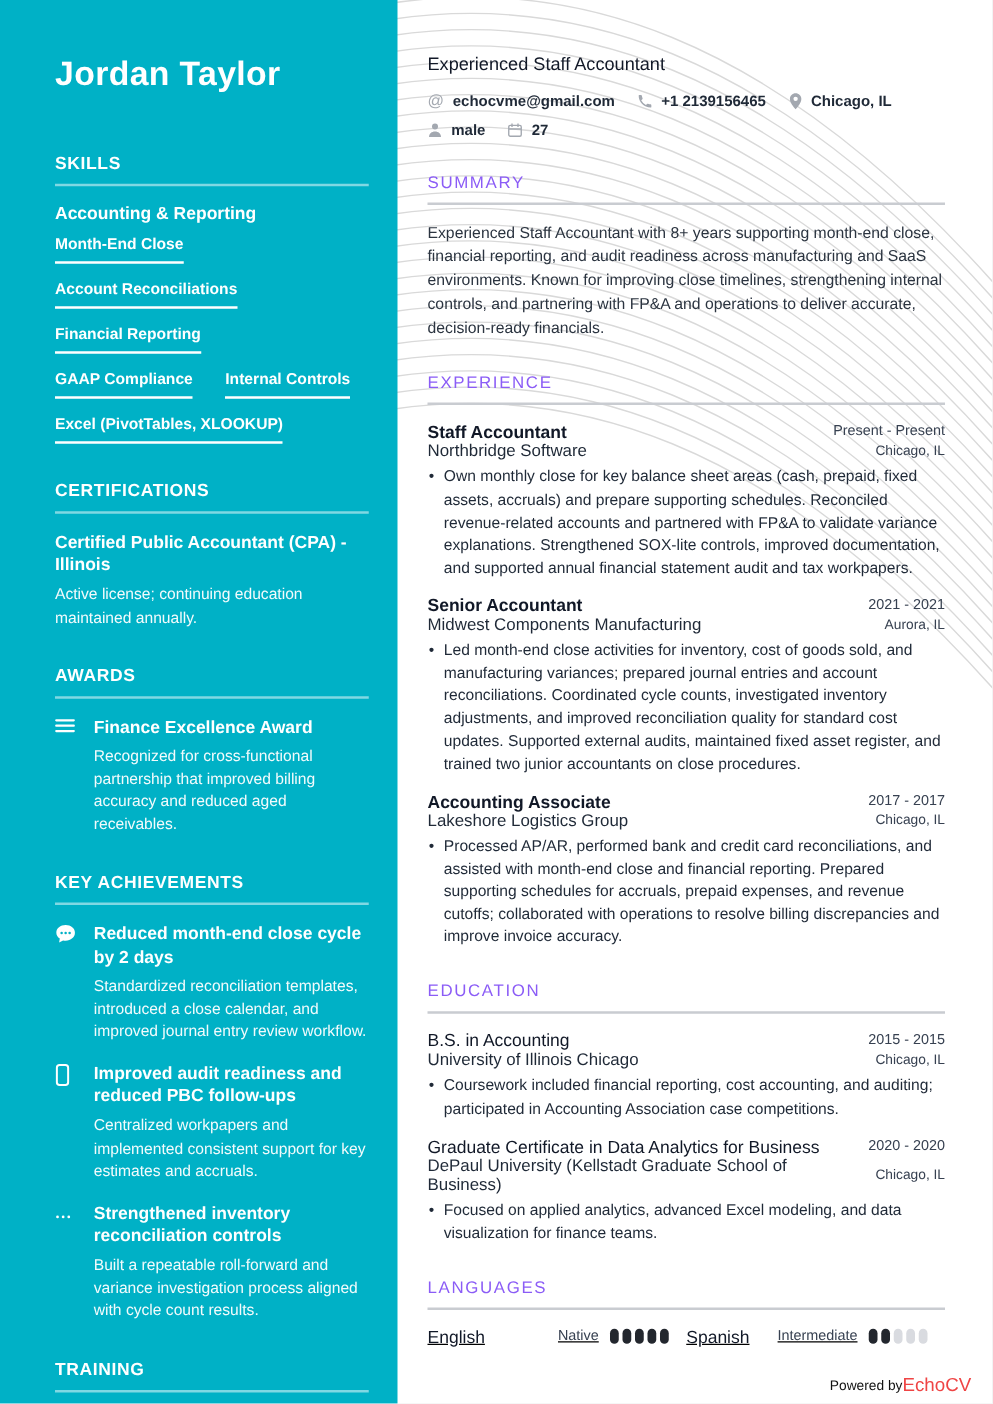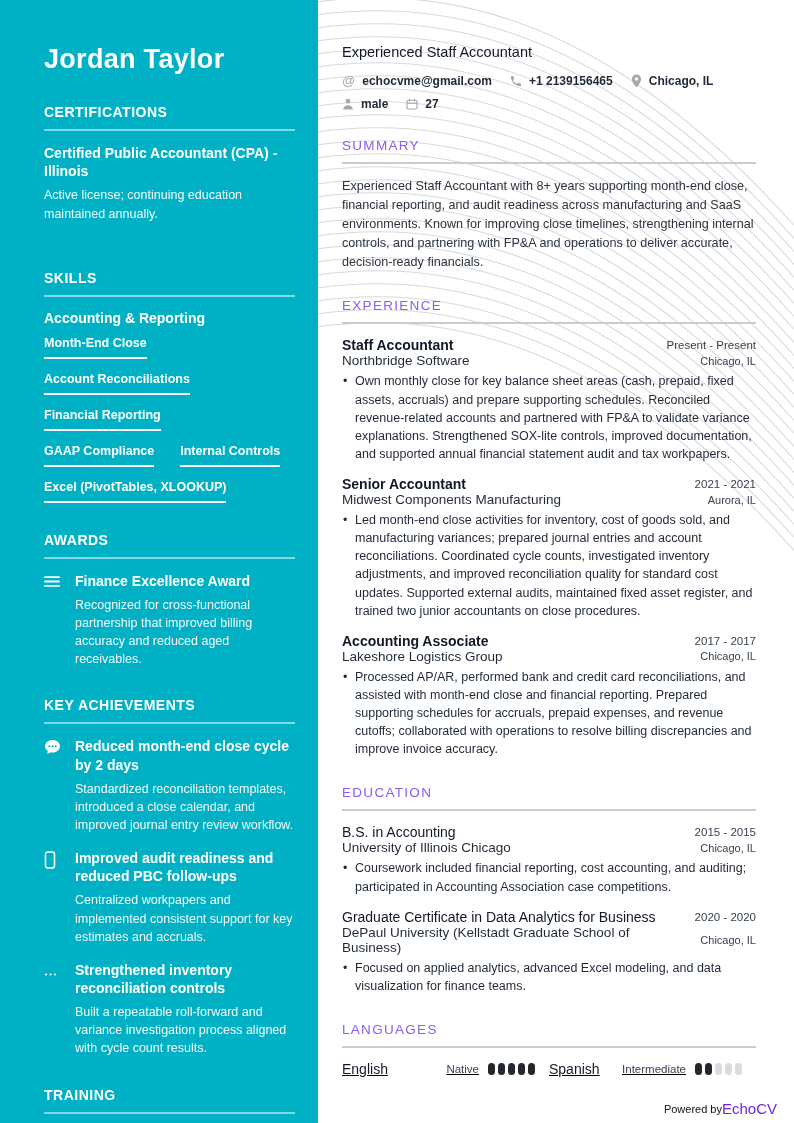--- a/index.html
+++ b/index.html
@@ -59,21 +59,21 @@
   .lang-item { flex:1; display:flex; align-items:center;text-decoration:underline; }
   .lang-name { font-size:14px; color:#111827; }
   .lang-item .spacer { flex:1; }
   .lang-level { font-size:11.5px; color:#374151; margin-right:9px; }
   .dots { display:inline-flex; gap:3px; margin-right:14px; }
   .dot { width:7px; height:12px; border-radius:3.5px; background:#d9dbe0; }
   .dot.filled { background:#23272e; }
 
   .footer { position:absolute; right:17px; bottom:6px; z-index:1; display:flex; align-items:center; gap:0; }
   .powered { font-size:11px; color:#111111; }
-  .brand { font-size:15px; font-weight:500; color:#6d28d9; }
+  .brand { font-size:15px; font-weight:500; color:#ef4444; }
 </style>
 </head>
 <body>
 
 <div class="page">
 
   <svg class="waves" width="480" height="640" viewBox="0 0 480 640" aria-hidden="true">
     <defs>
       <path id="w" d="M -40 10 C 130 -30, 310 20, 510 260" fill="none"></path>
     </defs>
@@ -103,42 +103,42 @@
         <use href="#w" y="286"></use>
         <use href="#w" y="299"></use>
       <use href="#w" y="312"></use>
         <use href="#w" y="325"></use>
     </g>
   </svg>
 
   <aside class="sidebar">
     <div class="name">Jordan Taylor</div>
 
-    <section class="side-section">
-      <div class="side-heading">CERTIFICATIONS</div>
-      <div>
-        <div class="side-item-title">Certified Public Accountant (CPA) - Illinois</div>
-        <div class="side-item-desc">Active license; continuing education maintained annually.</div>
-      </div>
-    </section>
-
     <section class="side-section first">
       <div class="side-heading">SKILLS</div>
       <div class="skill-category">Accounting &amp; Reporting</div>
       <div class="chips">
         <span class="chip">Month-End Close</span>
         <span class="chip">Account Reconciliations</span>
         <span class="chip">Financial Reporting</span>
         <span class="chip">GAAP Compliance</span>
         <span class="chip">Internal Controls</span>
         <span class="chip">Excel (PivotTables, XLOOKUP)</span>
       </div>
     </section>
 
     <section class="side-section">
+      <div class="side-heading">CERTIFICATIONS</div>
+      <div>
+        <div class="side-item-title">Certified Public Accountant (CPA) - Illinois</div>
+        <div class="side-item-desc">Active license; continuing education maintained annually.</div>
+      </div>
+    </section>
+
+    <section class="side-section">
       <div class="side-heading">AWARDS</div>
       <div class="icon-item">
         <span class="icon-col">
           <svg width="16" height="13" viewBox="0 0 16 13">
               <g stroke="#ffffff" stroke-width="1.8" stroke-linecap="round">
                 <line x1="1" y1="2.2" x2="15" y2="2.2"></line>
                 <line x1="1" y1="6.5" x2="15" y2="6.5"></line>
                 <line x1="1" y1="10.8" x2="15" y2="10.8"></line>
               </g>
             </svg>

